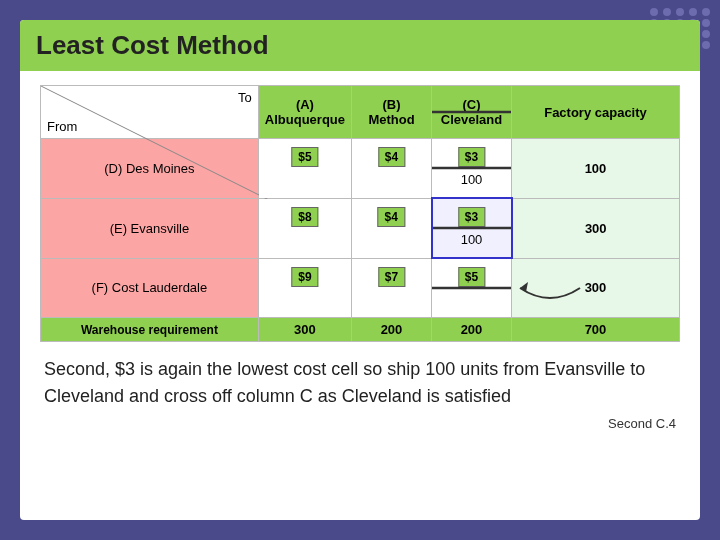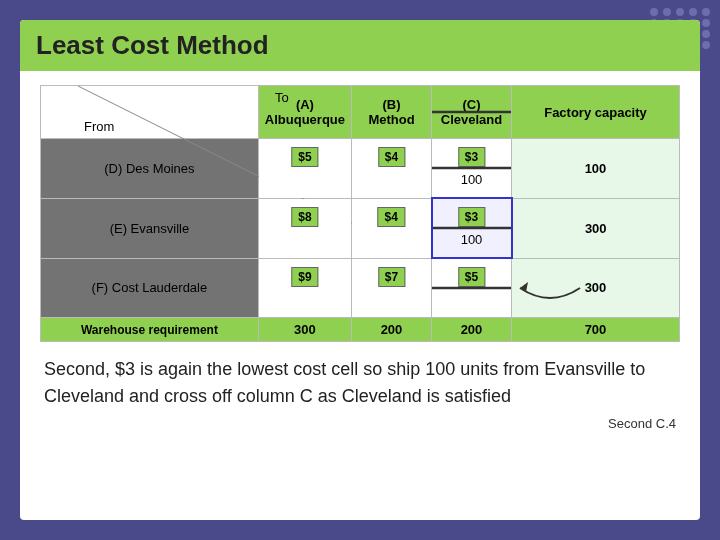--- a/index.html
+++ b/index.html
@@ -79,21 +79,20 @@
       position: relative;
       min-width: 90px;
       height: 52px;
       padding: 0;
     }
 
     .from-to-inner {
       position: relative;
       width: 100%;
       height: 52px;
-      margin-left: 37px;
     }
 
     .from-label {
       position: absolute;
       bottom: 4px;
       left: 6px;
       font-size: 13px;
     }
 
     .to-label {
@@ -102,21 +101,21 @@
       right: 6px;
       font-size: 13px;
     }
 
     .diagonal-line {
       position: absolute;
       top: 0; left: 0; right: 0; bottom: 0;
     }
 
     .row-label-cell {
-      background: #737373;
+      background: #fca5a5;
       text-align: left;
       padding: 6px 8px;
       font-size: 13px;
       min-width: 110px;
     }
 
     .cost-cell {
       background: white;
       position: relative;
       width: 80px;

